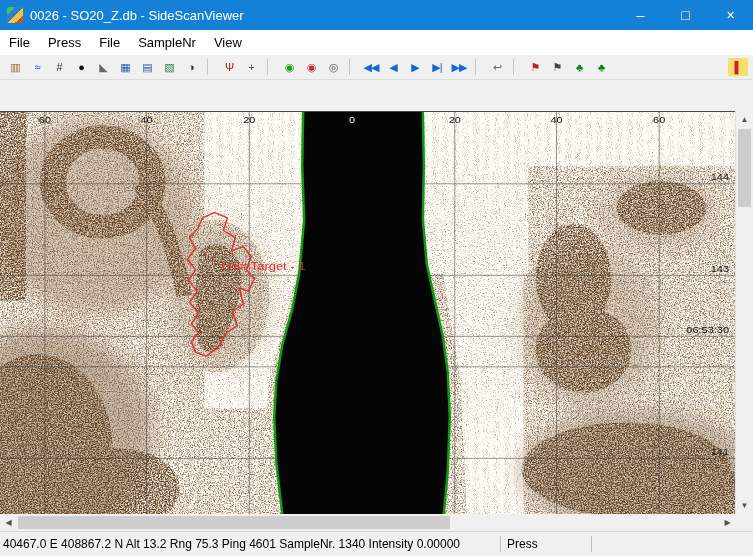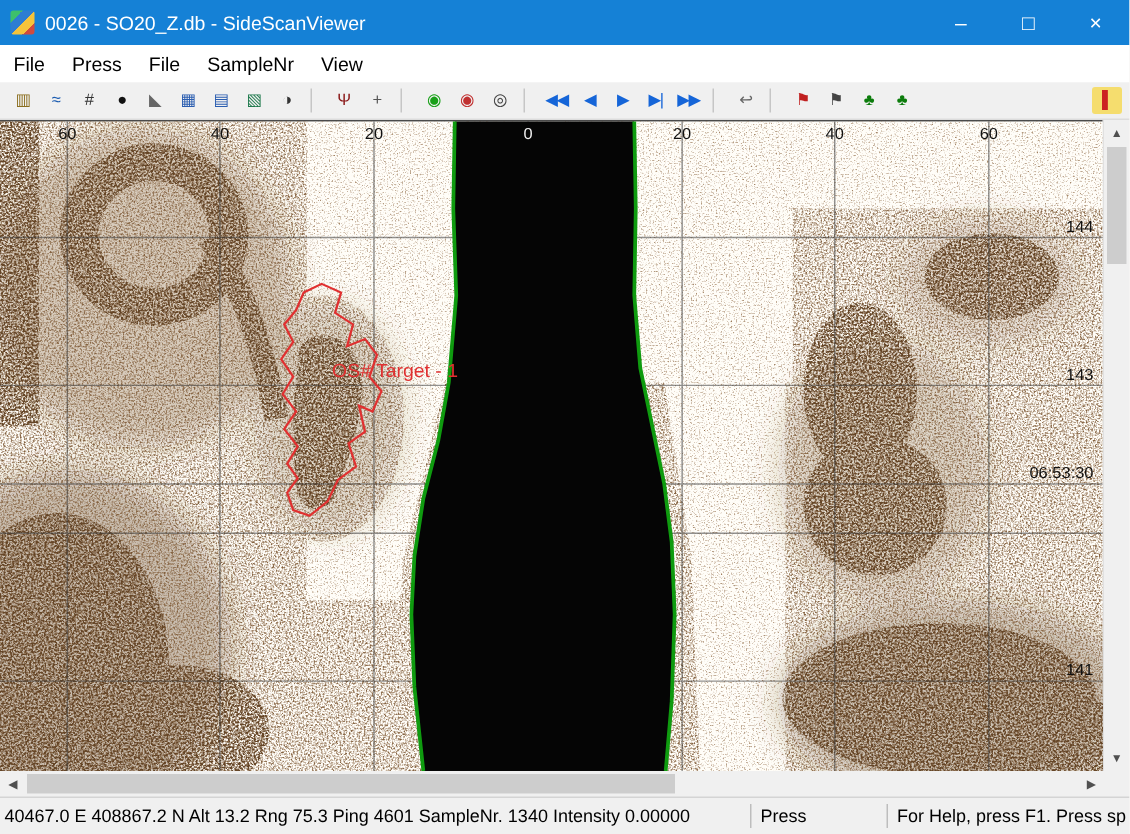--- a/index.html
+++ b/index.html
@@ -17,21 +17,21 @@
   .title-text{flex:1;white-space:nowrap;overflow:hidden;}
   .win-btn{width:45px;height:30px;display:flex;align-items:center;justify-content:center;font-size:14px;cursor:default;}
   
   .menubar{height:25px;background:#ffffff;display:flex;align-items:center;font-size:13px;color:#000;flex:0 0 auto;}
   .menu-item{padding:3px 9px;}
   
   .toolbar{height:24px;background:#f0f0f0;display:flex;align-items:center;padding:0 5px;gap:2px;flex:0 0 auto;border-bottom:1px solid #dcdcdc;}
   .tb-icon{width:20px;height:18px;display:flex;align-items:center;justify-content:center;font-size:11px;line-height:1;letter-spacing:-1px;border-radius:2px;}
   .tb-sep{width:6px;height:16px;border-left:1px solid #c6c6c6;margin:0 3px 0 4px;}
   
-  .main{flex:1 1 auto;display:flex;min-height:0;}
+  .main{flex:1 1 auto;display:flex;min-height:0;margin-top:31px;}
   .viewer{flex:1;position:relative;background:#fffdf9;border-top:1px solid #4a4a4a;overflow:hidden;}
   .viewer svg{display:block;width:100%;height:100%;}
   
   .vscroll{width:17px;background:#f0f0f0;border-left:1px solid #e0e0e0;display:flex;flex-direction:column;flex:0 0 auto;}
   .sb-btn{height:17px;width:17px;display:flex;align-items:center;justify-content:center;font-size:8px;color:#505050;}
   .vtrack{flex:1;display:flex;flex-direction:column;align-items:center;}
   .vthumb{width:13px;height:78px;background:#cdcdcd;margin-top:1px;}
   .hrow{height:17px;display:flex;flex:0 0 auto;}
   .hscroll{flex:1;background:#f0f0f0;display:flex;align-items:center;}
   .hscroll .sb-btn{flex:0 0 auto;}
@@ -220,14 +220,13 @@
     <div class="sb-btn">▶</div>
   </div>
   <div class="corner"></div>
 </div>
 
 <div class="statusbar">
   <div class="seg seg1">40467.0 E 408867.2 N Alt 13.2 Rng  75.3 Ping   4601 SampleNr.  1340 Intensity 0.00000</div>
   <div class="seg-sep"></div>
   <div class="seg seg2">Press</div>
   <div class="seg-sep"></div>
-  <div class="seg seg3">For Help, press F1. Press sp</div>
 </div>
 
 </body></html>

